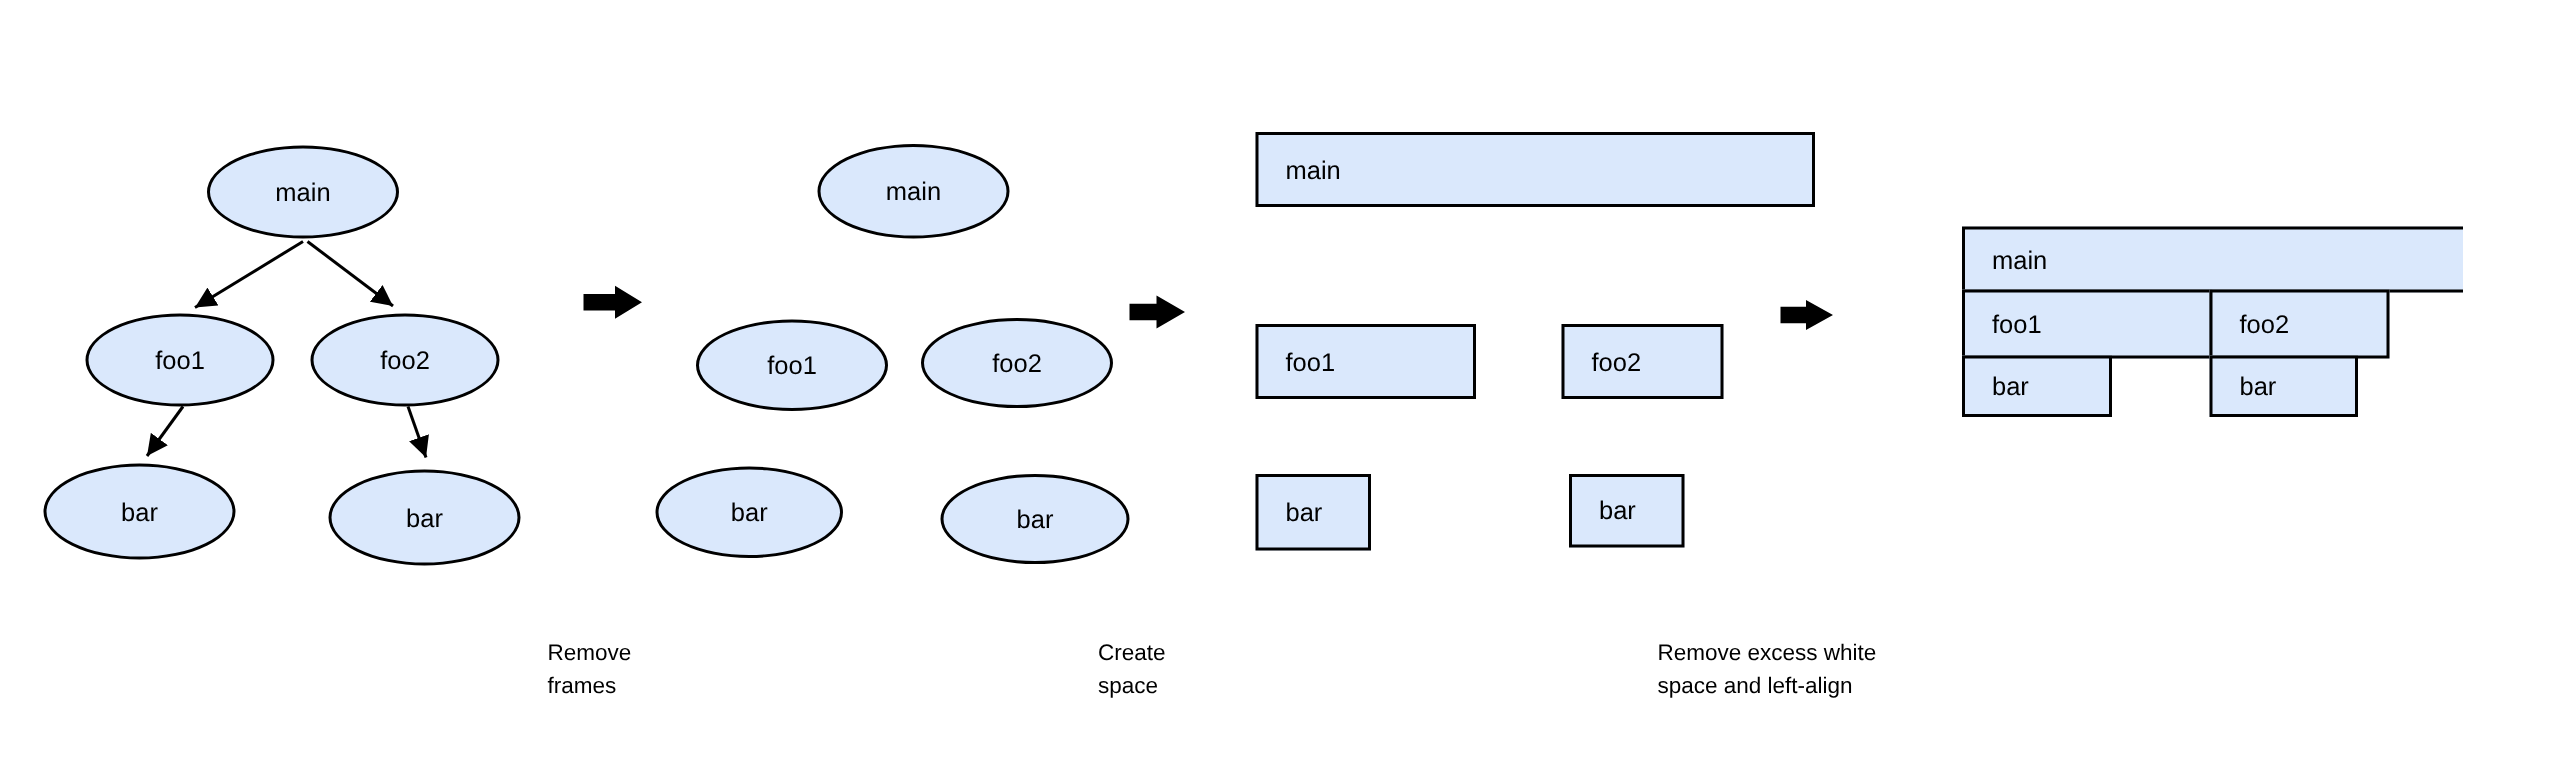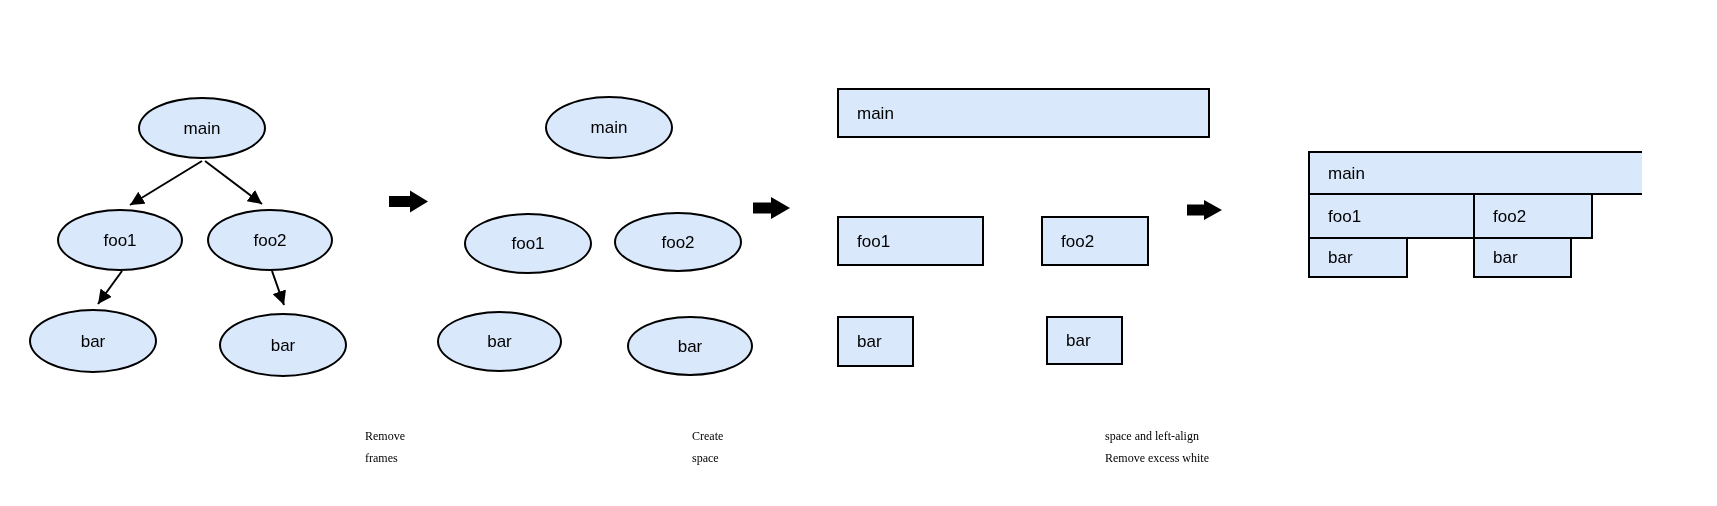--- a/index.html
+++ b/index.html
@@ -51,25 +51,24 @@
   }
   .arrowhead-fill {
     fill: var(--arrow-color, #000000);
   }
   .block-arrow {
     fill: var(--arrow-color, #000000);
     stroke: none;
   }
   .caption {
     position: absolute;
-    font-size: 12px;
+    font-size: 15px;
     line-height: 22px;
     color: var(--text-color, #000000);
     white-space: nowrap;
-    font-family: Liberation Serif, serif;
   }
 </style>
 </head>
 <body>
 
 <div class="canvas">
 
   <svg class="layer" viewBox="0 0 1717 506">
     <defs>
       <marker id="tri" viewBox="0 0 10 10" refX="10" refY="5" markerWidth="7" markerHeight="7" orient="auto">
@@ -110,22 +109,22 @@
   <div class="node frame" style="left:1308px; top:127px; width:365px; height:44px;">main</div>
   <div class="node frame" style="left:1308px; top:169px; width:167px; height:46px;">foo1</div>
   <div class="node frame" style="left:1473px; top:169px; width:120px; height:46px;">foo2</div>
   <div class="node frame" style="left:1308px; top:213px; width:100px; height:41px;">bar</div>
   <div class="node frame" style="left:1473px; top:213px; width:99px; height:41px;">bar</div>
 
   <div class="caption" style="left:365px; top:401px;">
     <div>Remove</div>
     <div>frames</div>
   </div>
-  <div class="caption" style="left:692px; top:401px;">
+  <div class="caption" style="left:732px; top:401px;">
     <div>Create</div>
     <div>space</div>
   </div>
   <div class="caption" style="left:1105px; top:401px;">
+    <div>Remove excess white</div>
     <div>space and left-align</div>
-    <div>Remove excess white</div>
   </div>
 
 </div>
 
 </body></html>

